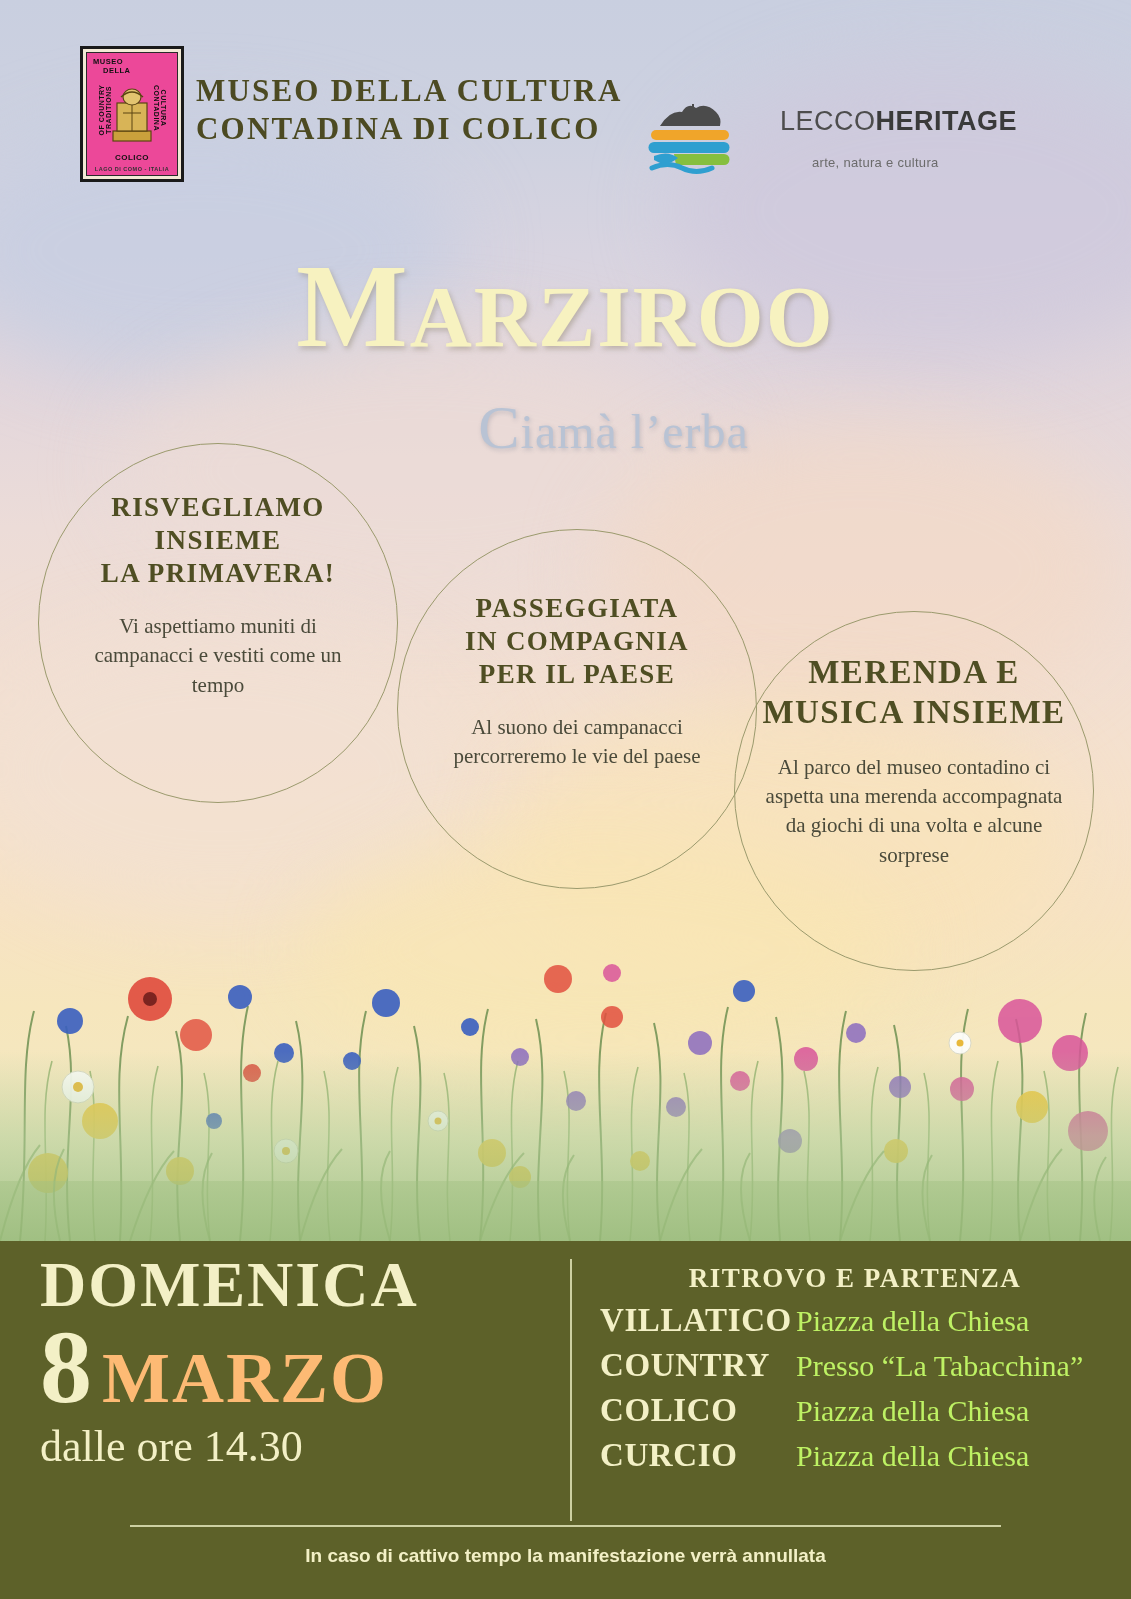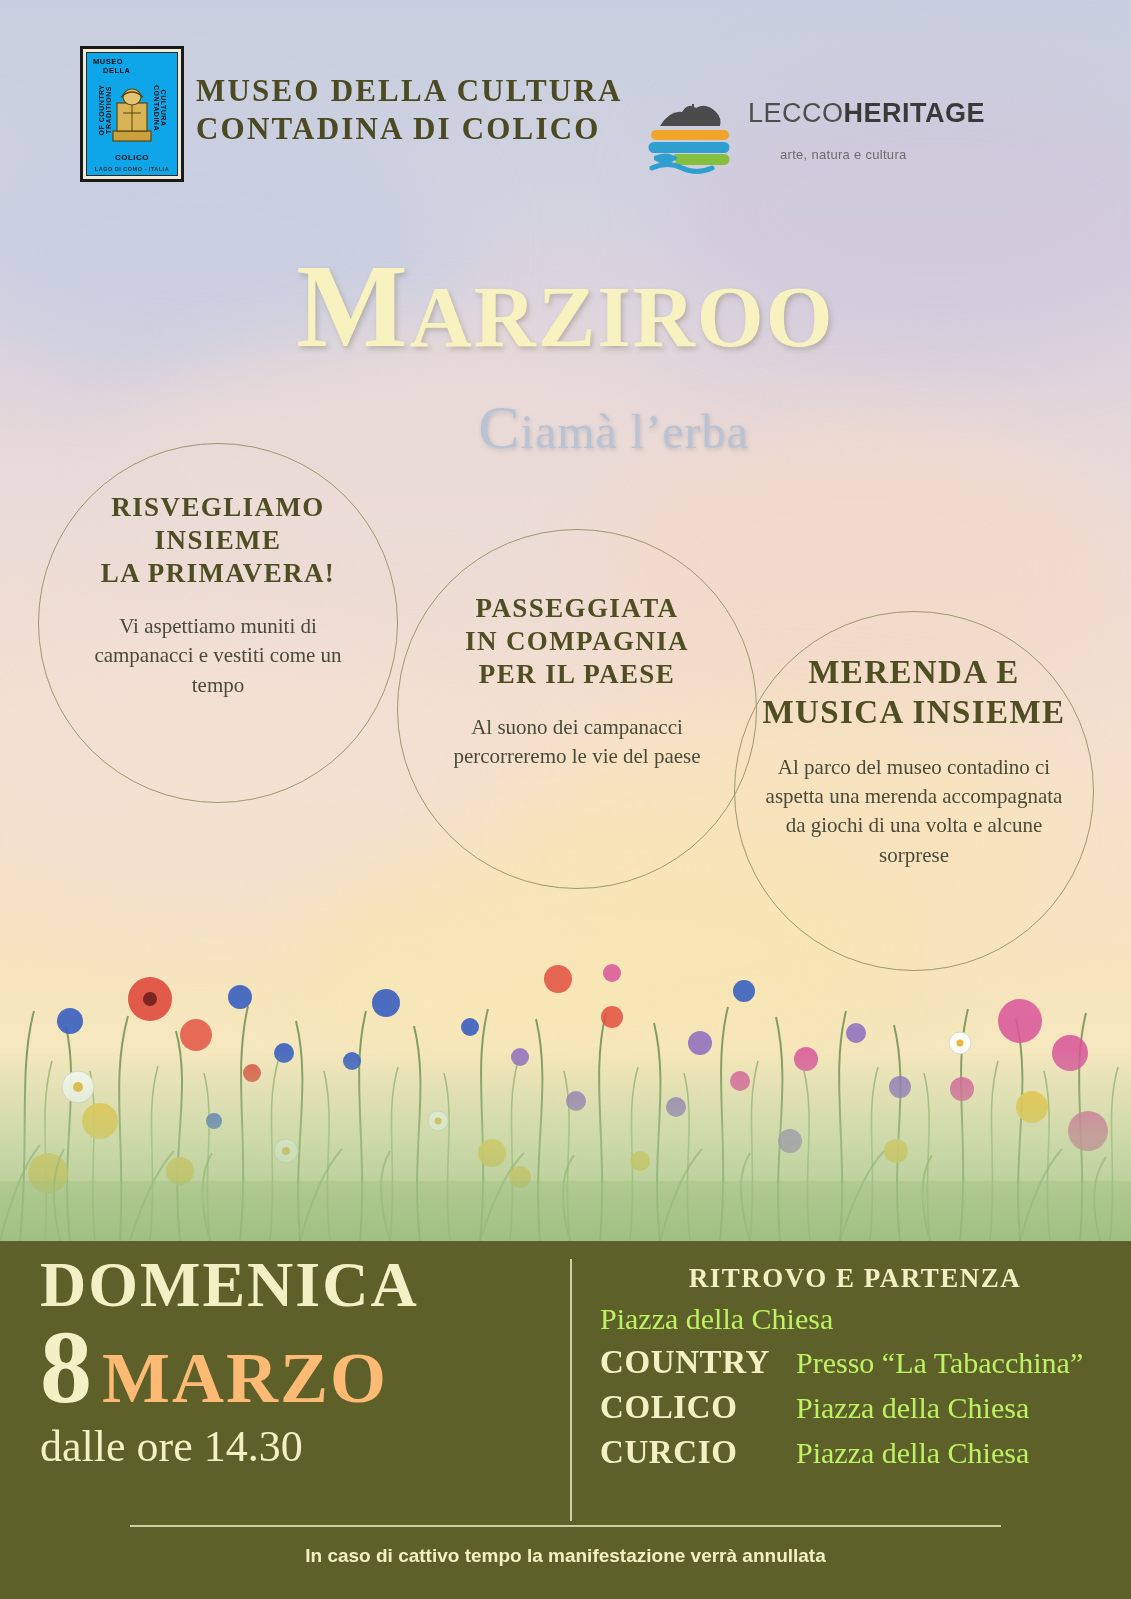--- a/index.html
+++ b/index.html
@@ -63,21 +63,21 @@
     background: #f3ead6;
     box-sizing: border-box;
     padding: 3px;
   }
   .museo-logo .inner {
     position: relative;
     width: 100%;
     height: 100%;
     border: 1px solid #2a2a2a;
     box-sizing: border-box;
-    background: #0ea5e9;
+    background: #ec4899;
     overflow: hidden;
   }
   .museo-logo .ring-text {
     position: absolute;
     font-family: "Liberation Sans", sans-serif;
     font-weight: bold;
     color: #111;
     letter-spacing: 0.5px;
   }
   .museo-logo .t-top { top: 4px; left: 6px; font-size: 7.5px; }
@@ -122,21 +122,22 @@
     letter-spacing: 2.2px;
     line-height: 1.22;
     color: #4c4a22;
     text-transform: uppercase;
   }
   .lecco-block {
     position: absolute;
     left: 648px;
     top: 62px;
     display: flex;
-    align-items: flex-start;
+    align-items: center;
+    gap: 32px;
   }
   .lecco-mark { width: 84px; height: 78px; }
   .lecco-text { margin-left: 16px; }
   .lecco-name {
     font-family: "Liberation Sans", sans-serif;
     font-size: 27px;
     color: #4d4d4d;
     letter-spacing: 0.5px;
     line-height: 1;
   }
@@ -566,20 +567,21 @@
       </div>
       <div class="time">dalle ore 14.30</div>
     </div>
 
     <div class="vline"></div>
 
     <div class="meet">
       <div class="meet-head">Ritrovo e partenza</div>
 
       <div class="meet-row">
+        <span class="meet-place">VILLATICO</span>
         <span class="meet-loc">Piazza della Chiesa</span>
       </div>
       <div class="meet-row">
         <span class="meet-place">COUNTRY</span>
         <span class="meet-loc">Presso “La Tabacchina”</span>
       </div>
       <div class="meet-row">
         <span class="meet-place">COLICO</span>
         <span class="meet-loc">Piazza della Chiesa</span>
       </div>

